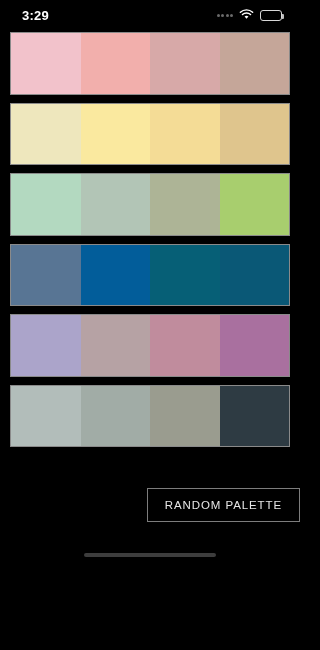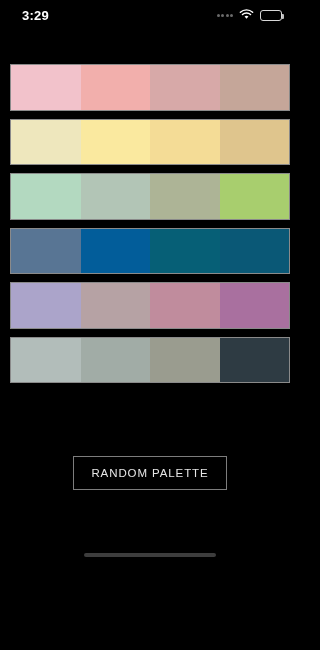--- a/index.html
+++ b/index.html
@@ -2,21 +2,21 @@
 <html><head>
 <meta charset="utf-8">
 <style>
   * { margin:0; padding:0; box-sizing:border-box; }
   html, body {
     width:300px; height:650px;
     background:#000;
     font-family:"Liberation Sans", sans-serif;
     overflow:hidden;
   }
-  .phone { position:relative; width:300px; height:566px; background:#000; display:flex; flex-direction:column;gap:32px; }
+  .phone { position:relative; width:300px; height:566px; background:#000; display:flex; flex-direction:column; }
 
   
   .statusbar {
     height:30px; flex:0 0 30px;
     display:flex; align-items:center; justify-content:space-between;
     padding:0 18px 0 22px;
     color:#fff;
   }
   .status-time { font-size:13px; font-weight:bold; letter-spacing:0.2px; }
   .status-right { display:flex; align-items:center; gap:6px; }
@@ -40,21 +40,21 @@
   .palette-row {
     flex:1 1 0;
     display:flex;
     border:1px solid #8a8a8a;
     overflow:hidden;
     min-height:0;
   }
   .swatch { flex:1 1 0; height:100%; }
 
   
-  .bottom-area { flex:0 0 78px; display:flex; align-items:center; justify-content:center;margin-top:19px; }
+  .bottom-area { flex:0 0 78px; display:flex; align-items:center; justify-content:flex-end;margin-top:19px; }
   .random-btn {
     border:1px solid #7d7d7d;
     background:transparent;
     color:#e6e6e6;
     font-size:11.5px;
     letter-spacing:0.9px;
     padding:10px 17px;
     font-family:"Liberation Sans", sans-serif;
     cursor:pointer;
   }

